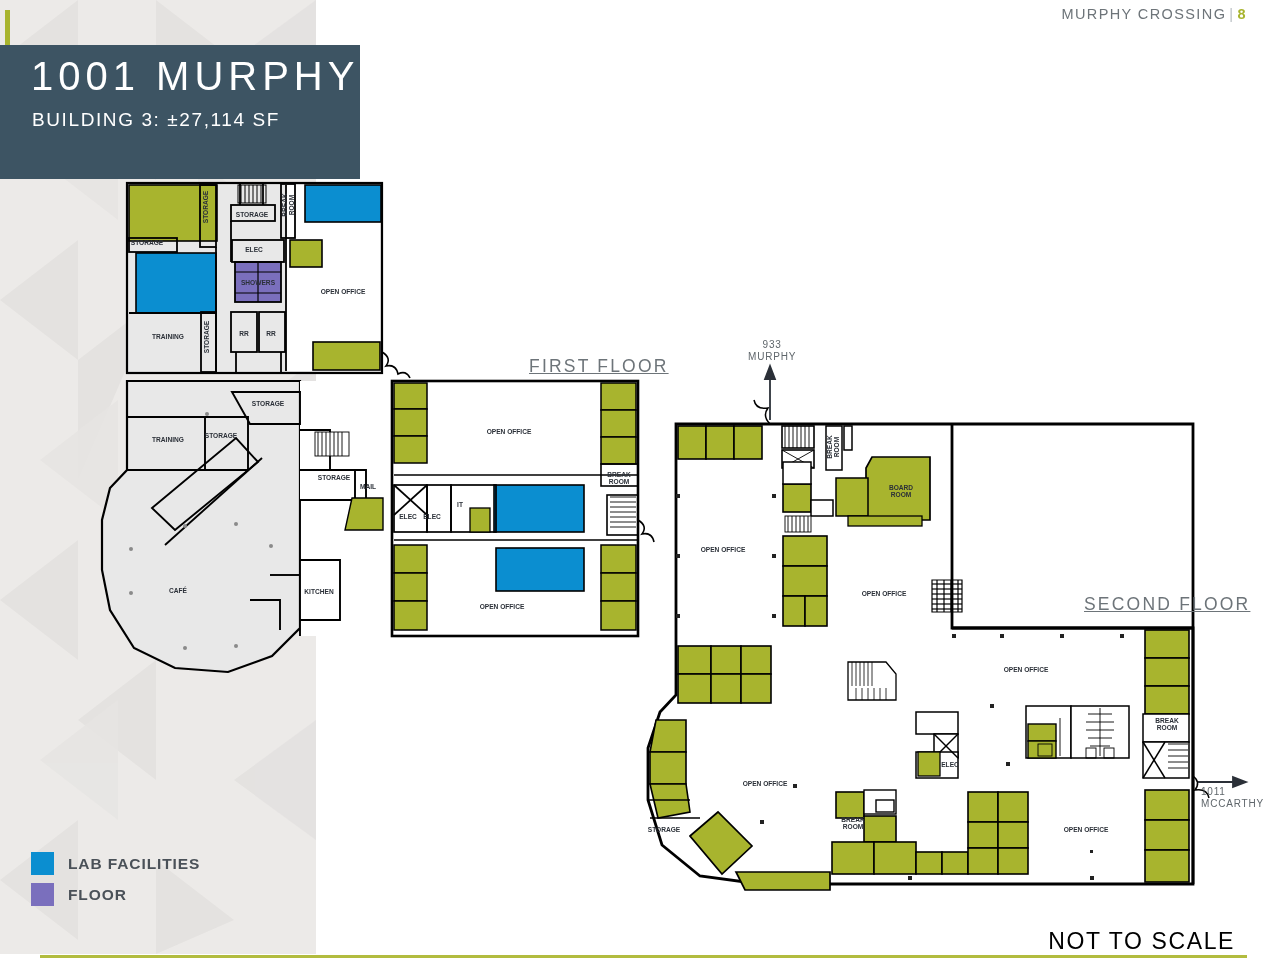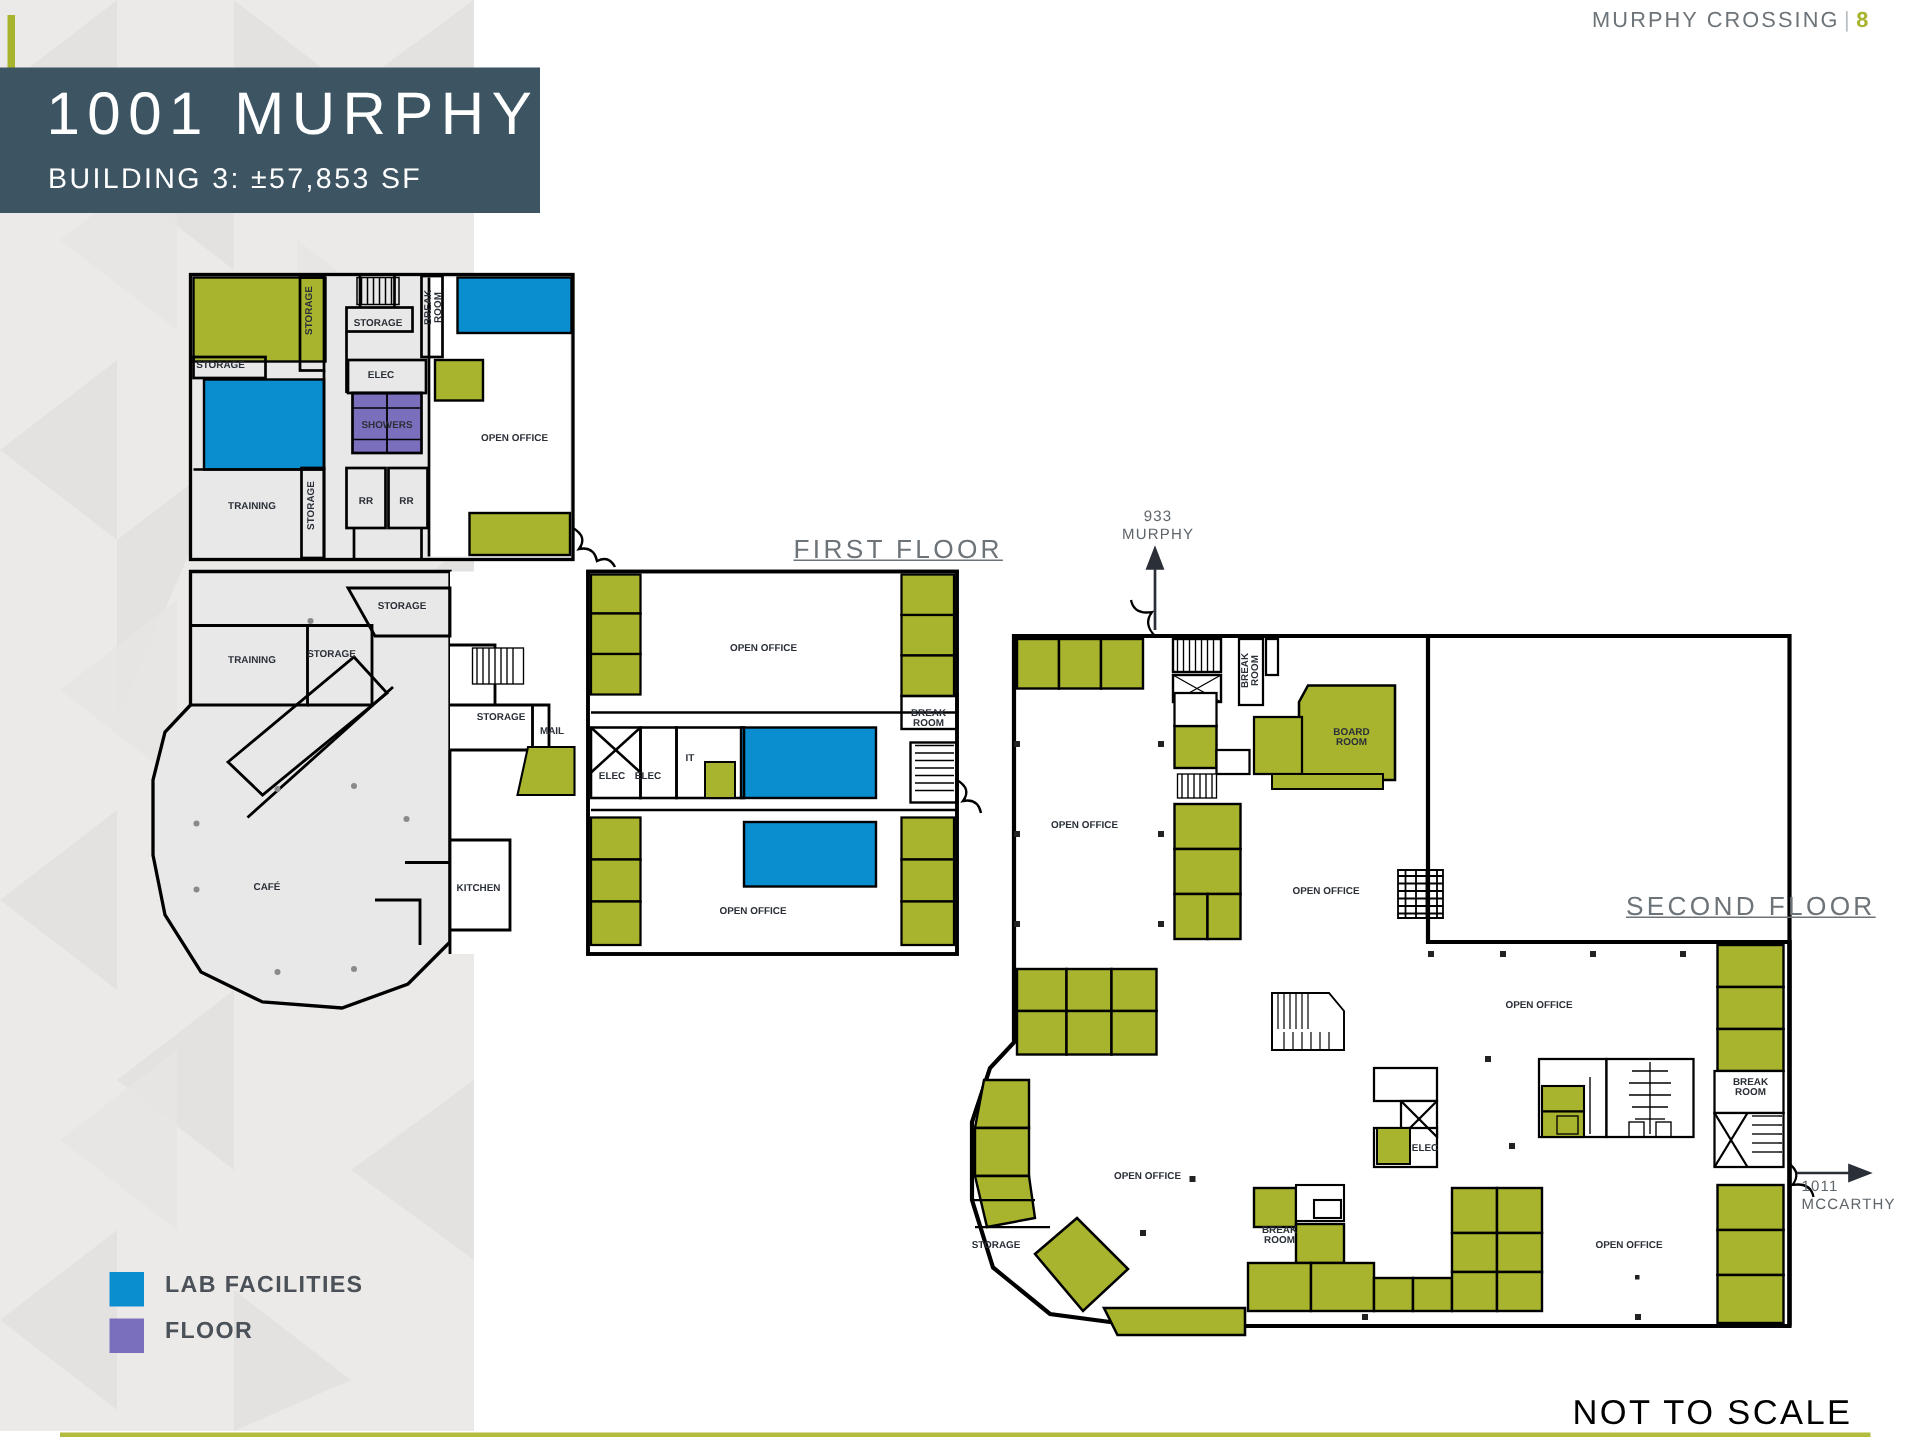--- a/index.html
+++ b/index.html
@@ -26,21 +26,21 @@
   }
   .hdr-right .pg { color:#a8b42e; font-weight:700; }
   .hdr-right .bar { color:#b9bfc3; margin:0 3px; }
 
   
   .title-accent {
     position:absolute; left:5px; top:10px; width:5px; height:96px;
     background:#a8b42e;
   }
   .title-box {
-    position:absolute; left:0; top:45px; width:360px; height:97px;
+    position:absolute; left:0; top:45px; width:360px; height:134px;
     background:#3d5463;
     color:#ffffff;
   }
   .title-main {
     position:absolute; left:31px; top:11px;
     font-size:40px; letter-spacing:5px; font-weight:300; line-height:1;
     color:#ffffff; white-space:nowrap;
   }
   .title-sub {
     position:absolute; left:32px; top:64px;
@@ -67,21 +67,21 @@
     position:absolute; right:40px; top:928px;
     font-size:23px; letter-spacing:1.6px; color:#000000; white-space:nowrap;
   }
   .baseline {
     position:absolute; left:40px; top:955px; width:1207px; height:2.5px;
     background:#b2bc3f;
   }
 
   
   .legend { position:absolute; left:31px; top:848px; }
-  .legend-row { display:flex; align-items:flex-start; height:31px;margin-left:42px; }
+  .legend-row { display:flex; align-items:center; height:31px; }
   .sw { width:23px; height:23px; flex:0 0 23px; }
   .legend-label {
     margin-left:14px; font-size:15.5px; letter-spacing:.9px;
     color:#4a5158; font-weight:600; white-space:nowrap;
   }
 
   
   #plan { position:absolute; left:0; top:0; width:1275px; height:968px; }
   .rm { font-family:"Liberation Sans", sans-serif; font-weight:700;
         fill:#2b3038; text-anchor:middle; dominant-baseline:middle; }
@@ -119,21 +119,21 @@
     </svg>
   </div>
 
   <div class="hdr-right">
     <span>MURPHY CROSSING</span><span class="bar">|</span><span class="pg">8</span>
   </div>
 
   <div class="title-accent"></div>
   <div class="title-box">
     <div class="title-main">1001 MURPHY</div>
-    <div class="title-sub">BUILDING 3: ±57,853 SF</div>
+    <div class="title-sub">BUILDING 3: ±27,114 SF</div>
   </div>
 
   <svg id="plan" viewBox="0 0 1275 968">
 
     <g>
 
       <g>
         <rect x="127" y="183" width="255" height="190" fill="#e8e8e8" stroke="#000" stroke-width="2.2"></rect>
 
         <rect x="286" y="185" width="94" height="186" fill="#ffffff" stroke="none"></rect>

